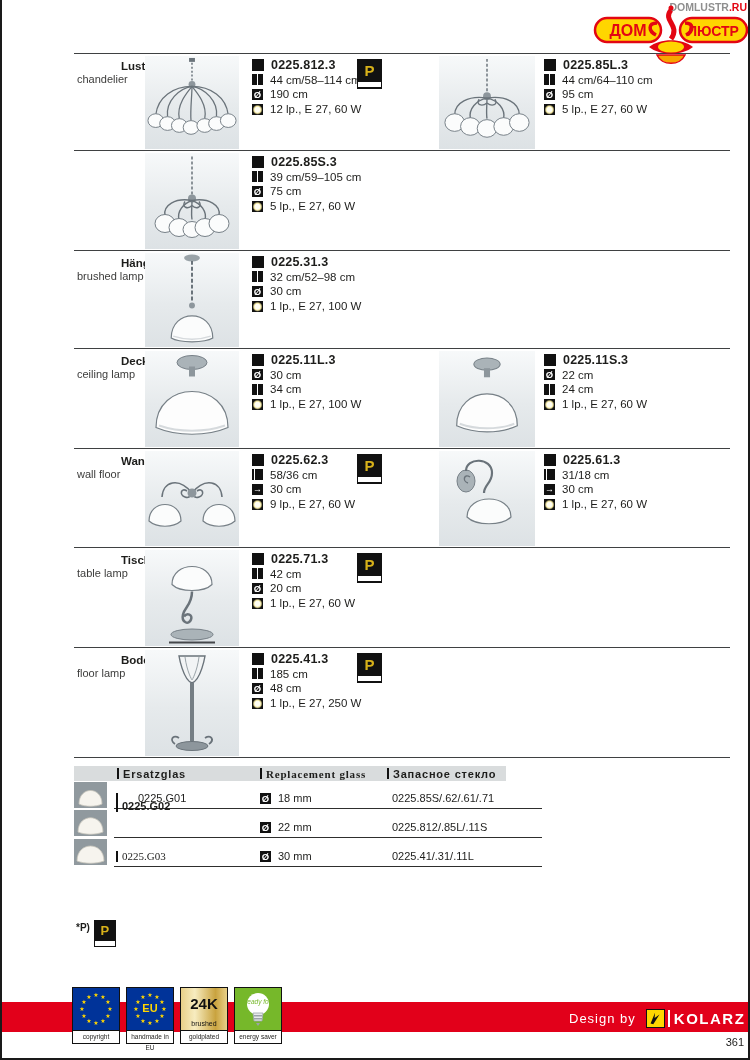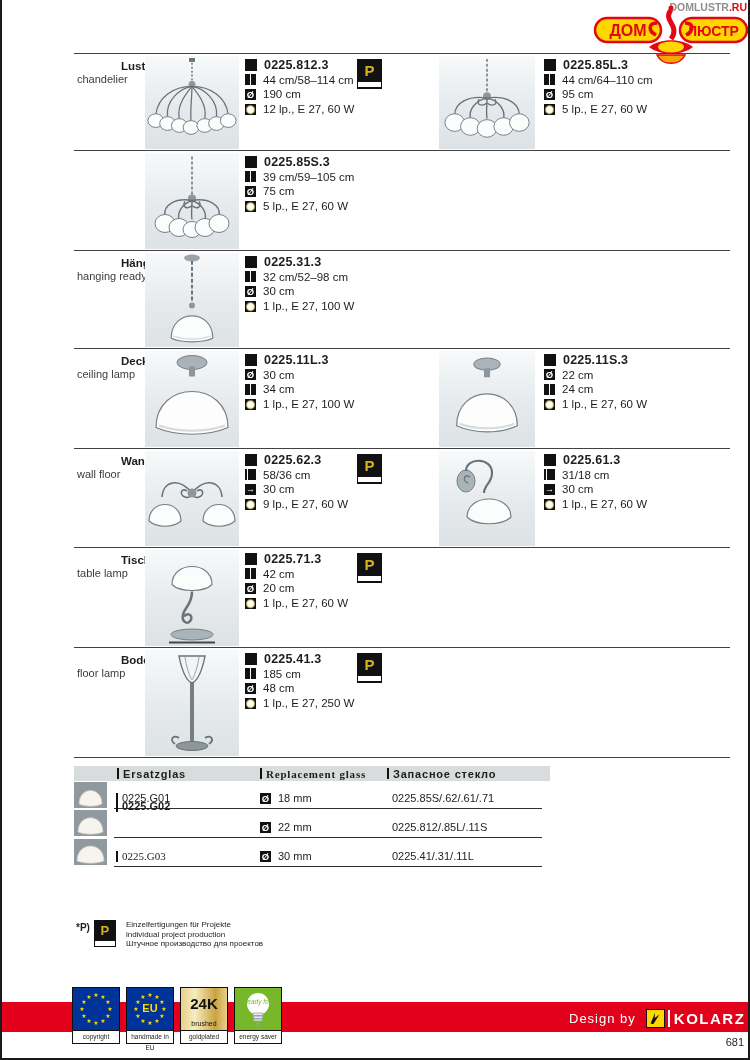--- a/index.html
+++ b/index.html
@@ -7,38 +7,38 @@
         font-family:"Liberation Sans", sans-serif;color:#1d1d1b;
         border-left:2px solid #1a1a1a;border-right:2px solid #1a1a1a;border-bottom:2px solid #1a1a1a;box-sizing:border-box;}
   
   .row{position:absolute;left:72px;width:656px;border-top:1px solid #3f4142;}
   .cat{position:absolute;left:3px;top:6px;line-height:13px;}
   .cat-de{font-weight:bold;font-size:11.5px;margin-left:44px;}
   .cat-en{font-size:11px;color:#3c3c3b;}
   .img{position:absolute;left:71px;top:2px;width:94px;background:linear-gradient(180deg,#f7f9fa 0%,#e6eaec 55%,#dde2e5 100%);}
   .img.right{left:365px;width:96px;}
   .img svg{display:block;width:100%;height:100%;}
-  .specs{position:absolute;left:171px;top:4px;}
+  .specs{position:absolute;left:178px;top:4px;}
   .specs.right{left:470px;}
   .line{display:flex;align-items:center;height:14.6px;font-size:11.5px;white-space:nowrap;}
   .code{font-weight:bold;font-size:12.5px;letter-spacing:0.2px;}
   .ic{flex:0 0 auto;width:11px;height:11px;margin-right:7px;background:#111;display:inline-flex;align-items:center;justify-content:center;}
   .ic-code{width:12px;height:12px;}
   .ic-h{background:linear-gradient(90deg,#111 0 42%,#fff 42% 58%,#111 58% 100%);}
   .ic-wh{background:linear-gradient(90deg,#111 0 16%,#fff 16% 30%,#111 30% 100%);}
   .ic-d{color:#fff;font-size:9.5px;font-weight:bold;line-height:11px;}
   .ic-a{color:#fff;font-size:9px;font-weight:bold;line-height:11px;}
   .ic-b{background:radial-gradient(circle at 50% 52%, #fffef2 0 2.5px, #efe39b 3.5px, #111 5px);}
   .pic{position:absolute;left:283px;top:5px;width:25px;height:30px;border:1px solid #111;background:#111;box-sizing:border-box;}
   .pic .pp{display:block;text-align:center;color:#d8b21a;font-weight:bold;font-size:15px;line-height:21px;font-family:"Liberation Sans",sans-serif;}
   .pic .pstrip{display:block;height:5px;background:#fff;border-top:1px solid #111;}
   .pic.small{width:22px;height:27px;}
   .pic.small .pp{font-size:13px;line-height:19px;}
   
-  .tbl-head{position:absolute;left:72px;top:766px;width:476px;height:15px;background:#d9dcdd;display:flex;align-items:center;font-size:11px;font-weight:bold;letter-spacing:0.8px;}
+  .tbl-head{position:absolute;left:72px;top:766px;width:432px;height:15px;background:#d9dcdd;display:flex;align-items:center;font-size:11px;font-weight:bold;letter-spacing:0.8px;}
   .th{display:flex;align-items:center;position:absolute;}
   .vbar{display:inline-block;width:2px;height:11px;background:#111;margin-right:4px;}
   .g-thumb{position:absolute;left:72px;width:33px;height:26px;}
   .g-row-line{position:absolute;left:112px;width:428px;border-top:1px solid #2e2e2d;}
   .g-text{position:absolute;display:flex;align-items:center;font-size:11px;white-space:nowrap;}
   
   .footnote{position:absolute;left:74px;top:920px;display:flex;}
   .fn-marker{font-size:10px;font-weight:bold;margin-right:4px;margin-top:2px;}
   .fn-lines{margin-left:10px;font-size:8px;line-height:9.5px;color:#1d1d1b;}
   
@@ -220,21 +220,21 @@
       <div class="line">
           <span class="ic ic-b"></span>
           <span>5 lp., E 27, 60 W</span>
         </div>
     </div>
   </div>
 
   <div class="row" style="top:250px;height:98px;">
     <div class="cat">
       <div class="cat-de">Hängeleuchte</div>
-      <div class="cat-en">hanging ready</div>
+      <div class="cat-en">brushed lamp</div>
     </div>
     <div class="img" style="height:94px;">
       <svg viewBox="0 0 94 95">
         <ellipse cx="47" cy="5" rx="8" ry="3.5" fill="#9aa3a8"></ellipse>
         <line x1="47" y1="8" x2="47" y2="50" stroke="#6a737a" stroke-width="2" stroke-dasharray="4,2"></line>
         <circle cx="47" cy="53" r="3" fill="#8d969c"></circle>
         <path d="M26,86 C26,56 68,56 68,86 C60,91 34,91 26,86 Z" fill="#fbfcfc" stroke="#778087" stroke-width="1.2"></path>
         <path d="M28,84 C40,88 54,88 66,84" stroke="#d6dadd" stroke-width="1.5" fill="none"></path>
       </svg>
     </div>
@@ -477,21 +477,21 @@
         <span>Запасное стекло</span>
       </span>
   </div>
 
   <div class="g-thumb" style="top:782px;">
     <svg viewBox="0 0 33 26" width="33" height="26">
         <rect width="33" height="26" fill="#90999e"></rect>
         <path d="M5,22 C5,4 28,4 28,22 C22,25 11,25 5,22 Z" fill="#f6f4ee" stroke="#c8c5bb" stroke-width="0.8"></path>
       </svg>
   </div>
-  <div class="g-text" style="left:114px;top:792px;">
+  <div class="g-text" style="left:114px;top:792px;gap:16px;">
       <span class="vbar"></span>
       <span>0225.G01</span>
     </div>
   <div class="g-text" style="left:258px;top:792px;">
       <span class="ic ic-d">Ø</span>
       <span>18 mm</span>
     </div>
   <div class="g-text" style="left:390px;top:792px;">
       <span>0225.85S/.62/.61/.71</span>
     </div>
@@ -534,25 +534,20 @@
       <span>0225.41/.31/.11L</span>
     </div>
   <div class="g-row-line" style="top:866px;"></div>
 
   <div class="footnote">
     <span class="fn-marker">*P)</span>
     <span class="pic small" style="position:static;">
         <span class="pp">P</span>
         <span class="pstrip"></span>
       </span>
-    <span class="fn-lines">
-      <div>Einzelfertigungen für Projekte</div>
-      <div>individual project production</div>
-      <div>Штучное производство для проектов</div>
-    </span>
   </div>
 
   <div class="redband"></div>
 
   <div class="badge" style="left:70px;top:987px;">
     <div class="main b-blue">
       <svg viewBox="0 0 46 40" width="46" height="40">
         <g fill="#ffd600" font-size="6" text-anchor="middle" font-family="DejaVu Sans, sans-serif">
           <text x="23" y="9">★</text>
             <text x="30" y="11">★</text>
@@ -621,15 +616,15 @@
     <span class="dtext">Design by</span>
     <span class="klogo">
       <svg viewBox="0 0 19 19" width="17" height="17">
           <path d="M4,15 L9,3 L8.5,9 L14,5 L7,16 Z" fill="#111"></path>
         </svg>
     </span>
     <span class="kbar"></span>
     <span class="kname">KOLARZ</span>
   </div>
 
-  <div class="pagenum">681</div>
+  <div class="pagenum">361</div>
 
 </div>
 
 </body></html>

